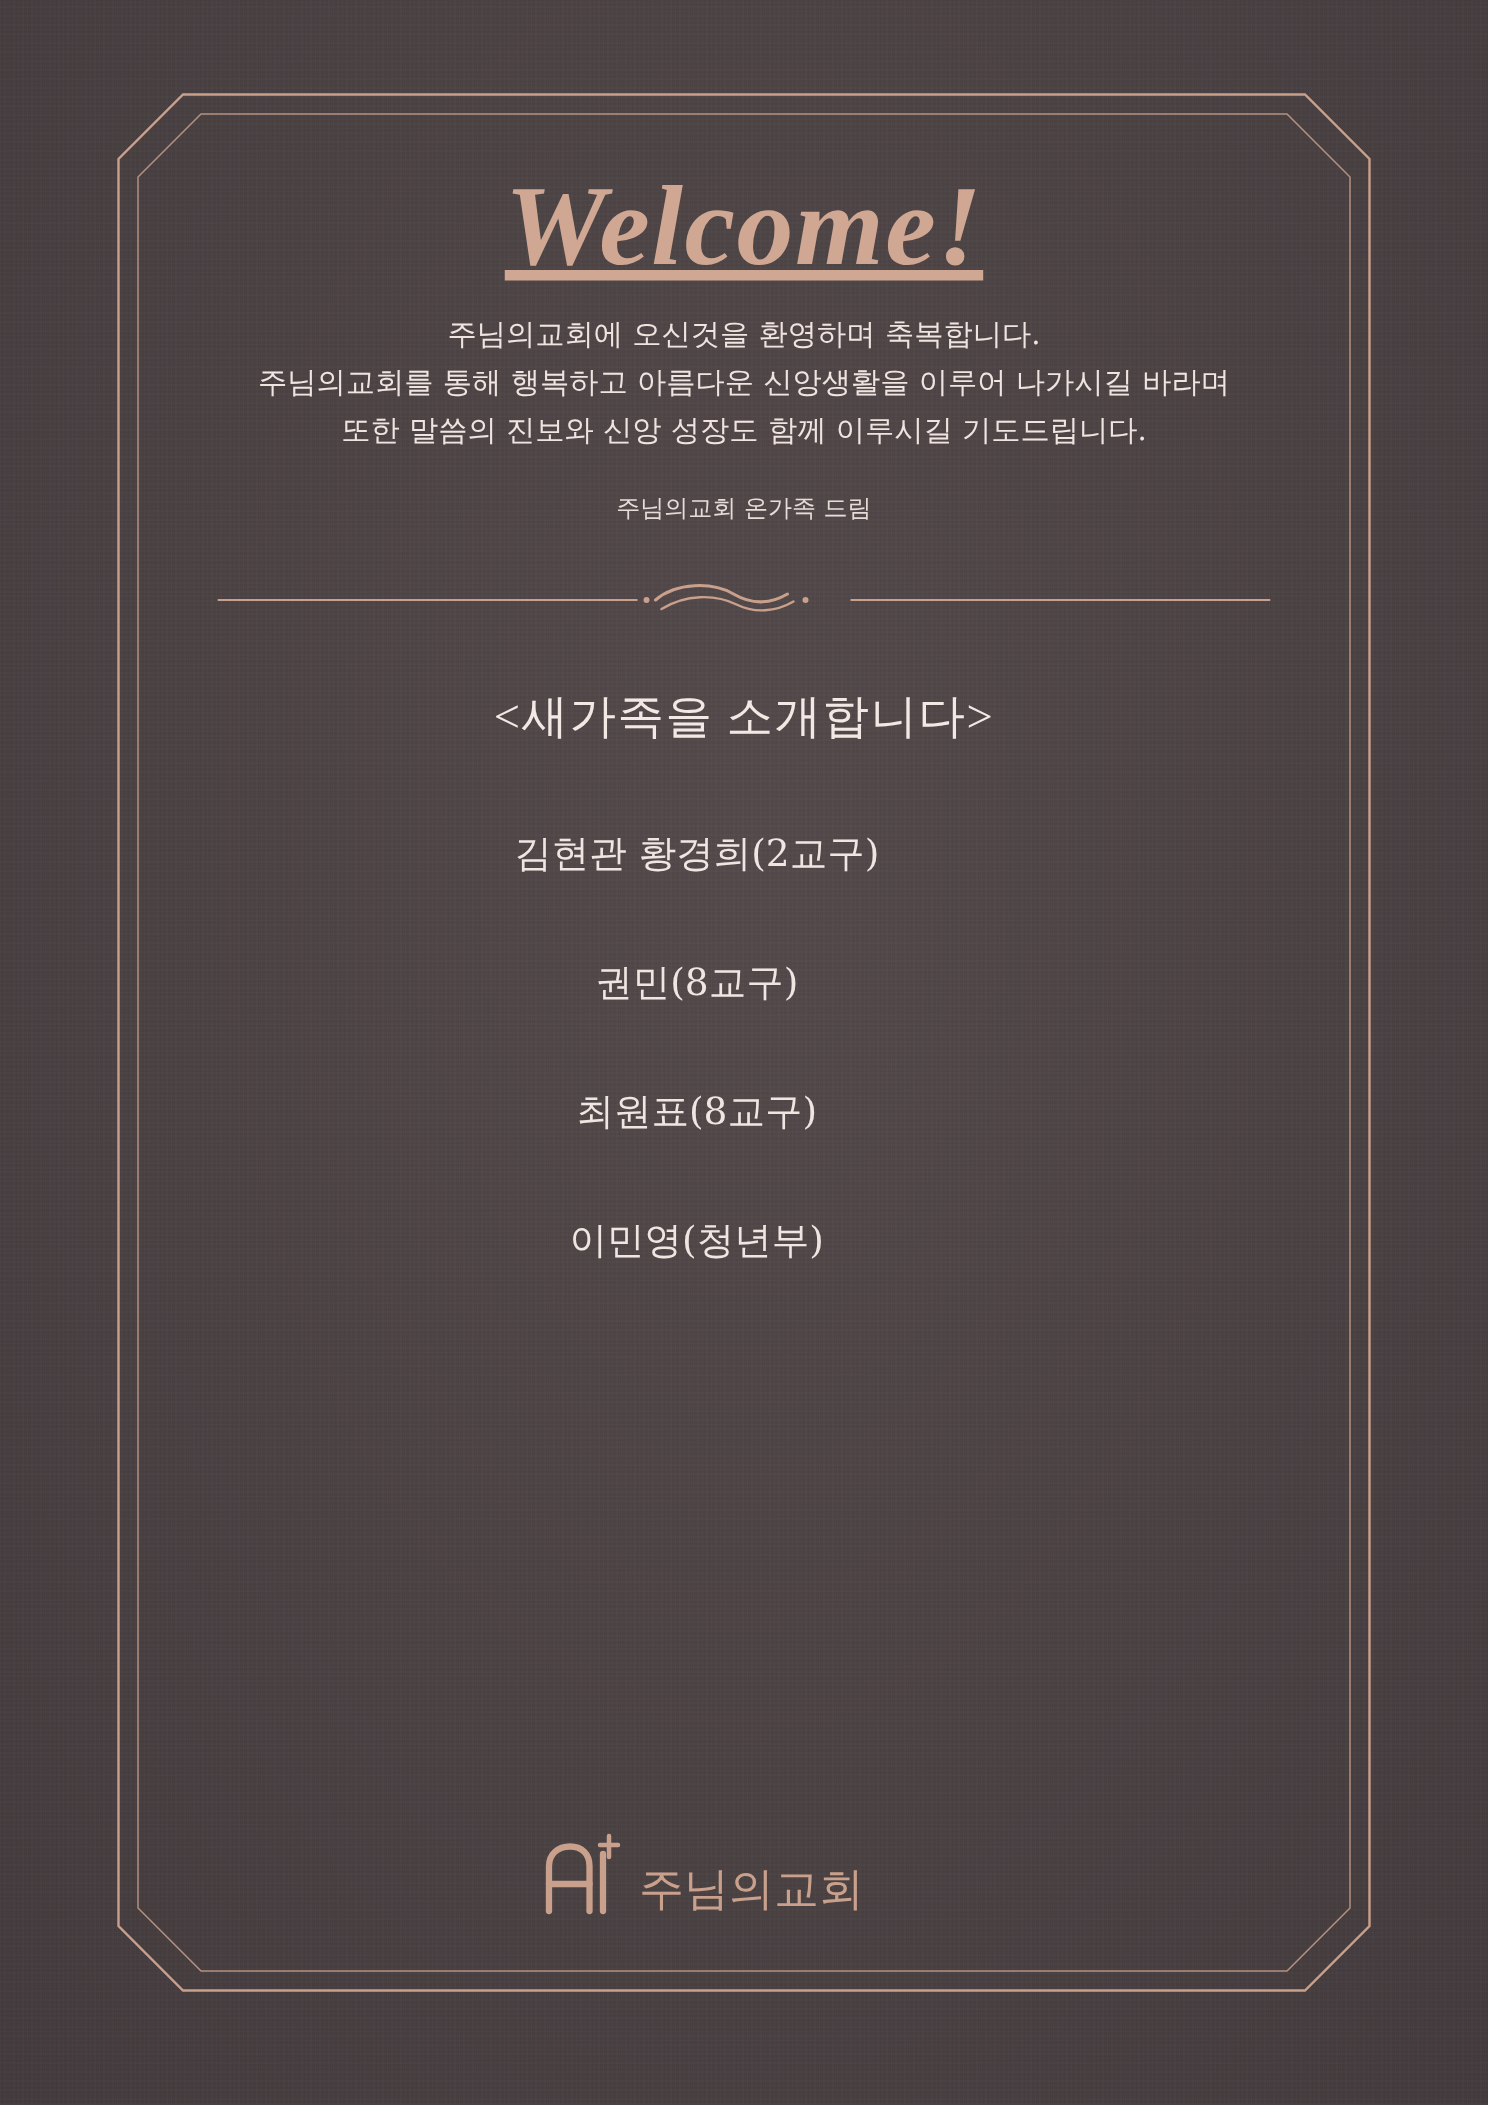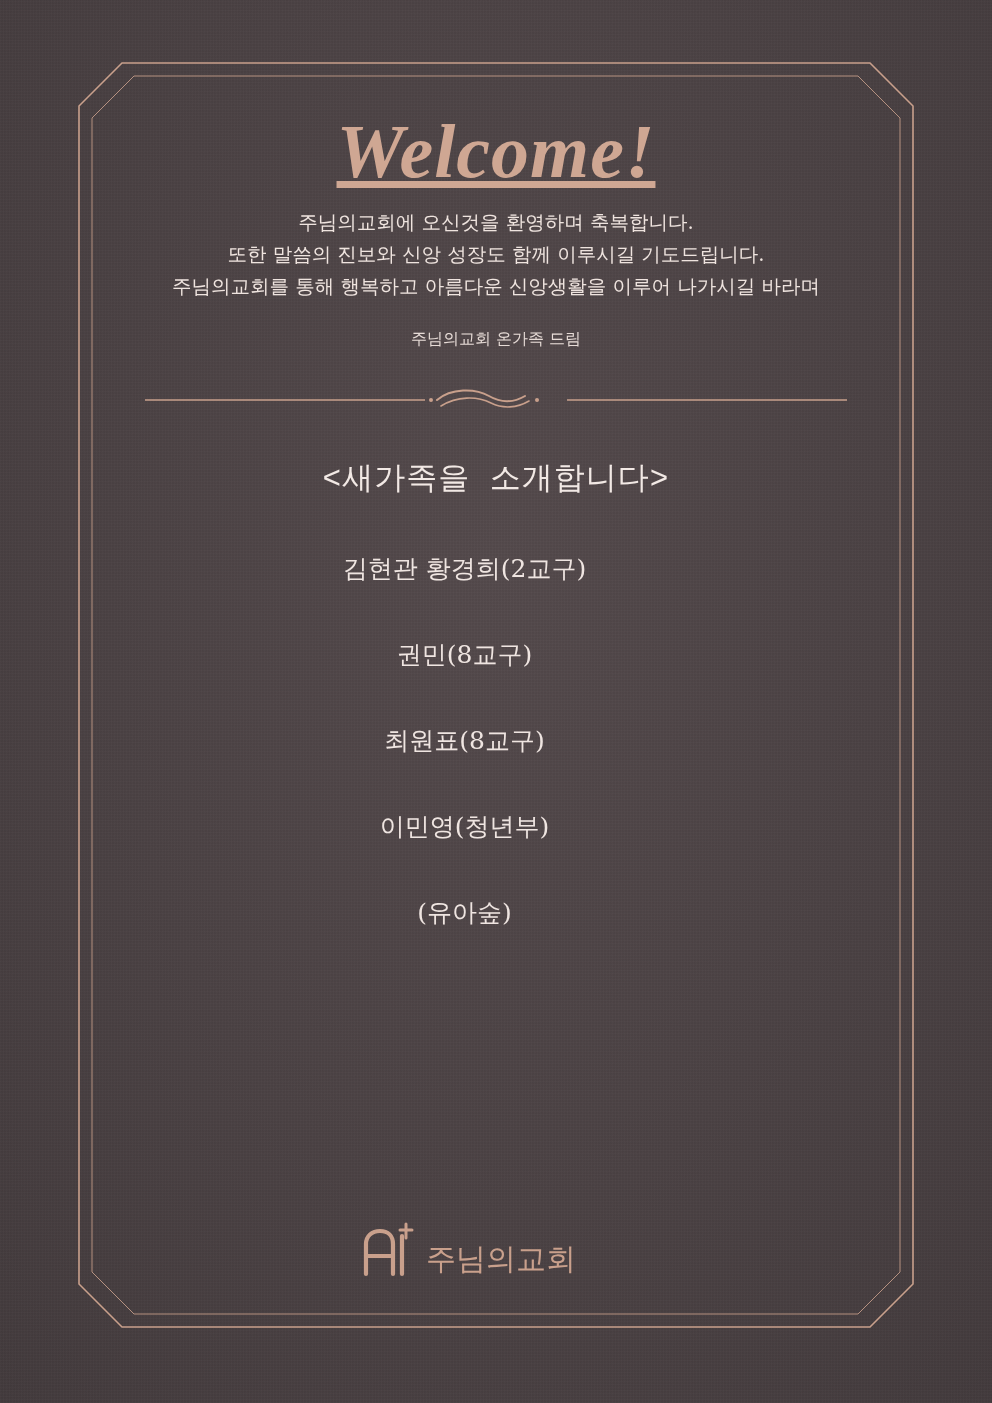--- a/index.html
+++ b/index.html
@@ -96,21 +96,21 @@
 
   .section-title {
     position: absolute;
     top: 457px;
     left: 0;
     width: 992px;
     text-align: center;
     color: #f2e9e5;
     font-size: 31px;
     letter-spacing: 1px;
-    font-family: Liberation Mono, monospace;
+    font-family: Liberation Serif, serif;
   }
 
   .names {
     position: absolute;
     top: 552px;
     left: 0;
     width: 929px;
     text-align: center;
   }
   .name-row {
@@ -150,22 +150,22 @@
       <path d="M56 14 H780 L822 56 V1210 L780 1252 H56 L14 1210 V56 Z" stroke="#c9a08c" stroke-width="1" fill="none" opacity="0.85"></path>
     </svg>
   </div>
 
   <div class="content">
 
     <div class="welcome">Welcome!</div>
 
     <div class="greeting">
       <span class="line">주님의교회에 오신것을 환영하며 축복합니다.</span>
+      <span class="line">주님의교회를 통해 행복하고 아름다운 신앙생활을 이루어 나가시길 바라며</span>
       <span class="line">또한 말씀의 진보와 신앙 성장도 함께 이루시길 기도드립니다.</span>
-      <span class="line">주님의교회를 통해 행복하고 아름다운 신앙생활을 이루어 나가시길 바라며</span>
     </div>
 
     <div class="signature">주님의교회 온가족 드림</div>
 
     <div class="divider">
       <svg width="702" height="36" viewBox="0 0 702 36" fill="none" xmlns="http://www.w3.org/2000/svg">
         <line x1="0" y1="18" x2="280" y2="18" stroke="#c9a08c" stroke-width="1.3"></line>
         <line x1="422" y1="18" x2="702" y2="18" stroke="#c9a08c" stroke-width="1.3"></line>
         <path d="M292 18 C306 6, 330 6, 344 14 C356 21, 368 21, 380 14" stroke="#c9a08c" stroke-width="2" fill="none" stroke-linecap="round"></path>
         <path d="M296 24 C312 14, 332 14, 346 21 C358 27, 372 26, 384 19" stroke="#c9a08c" stroke-width="1.6" fill="none" stroke-linecap="round"></path>
@@ -175,21 +175,20 @@
     </div>
 
     <div class="section-title">&lt;새가족을  소개합니다&gt;</div>
 
     <div class="names">
       <div class="name-row">김현관  황경희(2교구)</div>
       <div class="name-row">권민(8교구)</div>
       <div class="name-row">최원표(8교구)</div>
       <div class="name-row">이민영(청년부)</div>
       <div class="name-row group">
-        <span class="sub">(유아숲)</span>
       </div>
     </div>
 
     <div class="logo">
       <div class="logo-inner">
         <svg width="300" height="62" viewBox="0 0 300 62" fill="none" xmlns="http://www.w3.org/2000/svg">
 
           <path d="M20 52 V22 C20 14 26 9 34 9 C42 9 47 14 47 22 V52" stroke="#c9a08c" stroke-width="4.2" fill="none" stroke-linecap="round"></path>
           <path d="M20 34 H47" stroke="#c9a08c" stroke-width="4.2" stroke-linecap="round"></path>
           <path d="M56 52 V14" stroke="#c9a08c" stroke-width="4.2" stroke-linecap="round"></path>

